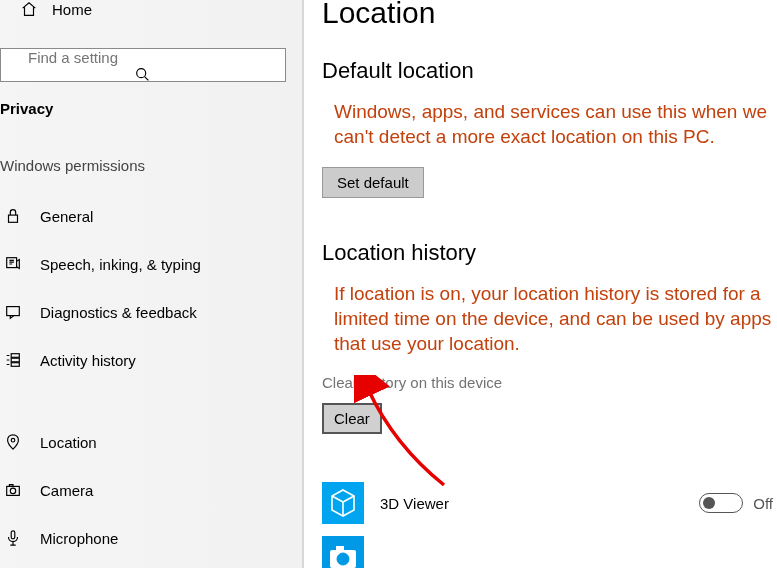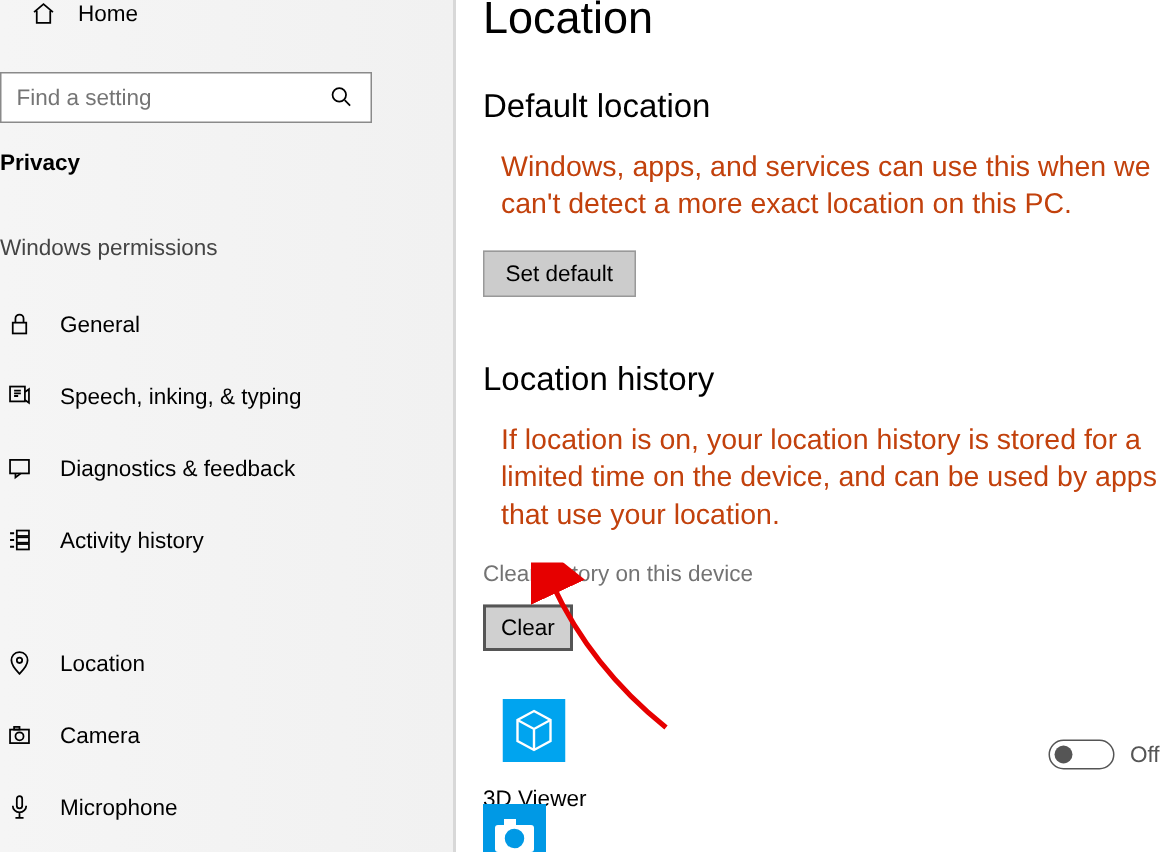--- a/index.html
+++ b/index.html
@@ -18,22 +18,22 @@
     border-right: 2px solid #d8d8d8;
   }
   .home-row {
     display: flex; align-items: center; gap: 14px;
     padding: 0 0 6px 8px; font-size: 15px; margin-left: 12px;
   }
   .search-wrap {
     margin: 24px 0 18px 0; padding-right: 20px;
   }
   .search {
-    width: 248px; height: 34px; border: 1px solid #8a8a8a; background: #fff;
-    display: flex; align-items: center; padding: 0 10px; justify-content: space-between;
+    width: 286px; height: 34px; border: 1px solid #8a8a8a; background: #fff;
+    display: flex; align-items: center; padding: 0 10px; justify-content: space-between; flex-direction: column;
   }
   .search input {
     border: none; outline: none; font-size: 15px; color: #666; width: 230px; background: transparent;
   }
   .section-label {
     font-size: 15px; color: #444; padding: 0 0 18px 0;
   }
   .section-label.bold { font-weight: 600; color: #000; }
   .nav-item {
     display: flex; align-items: center; gap: 18px;
@@ -61,21 +61,21 @@
     background: #ccc; border: 1px solid #999; font-size: 15px; padding: 6px 14px;
     cursor: pointer; font-family: inherit;
   }
   .btn.clear { border: 2px solid #555; background: #d0d0d0; padding: 5px 10px; }
   .section-gap { height: 42px; }
 
   .app-row {
     display: flex; align-items: center; gap: 16px; height: 54px;
     justify-content: space-between; max-width: 454px;
   }
-  .app-left { display: flex; align-items: center; gap: 16px; flex-direction: column; }
+  .app-left { display: flex; align-items: center; gap: 16px; }
   .app-tile {
     width: 42px; height: 42px; display: flex; align-items: center; justify-content: center;
   }
   .app-tile svg { width: 42px; height: 42px; }
   .app-name { font-size: 15px; }
   .app-right { display: flex; align-items: center; gap: 10px; }
   .toggle {
     width: 44px; height: 20px; border: 1.5px solid #555; border-radius: 10px;
     position: relative; background: #fff;
   }

